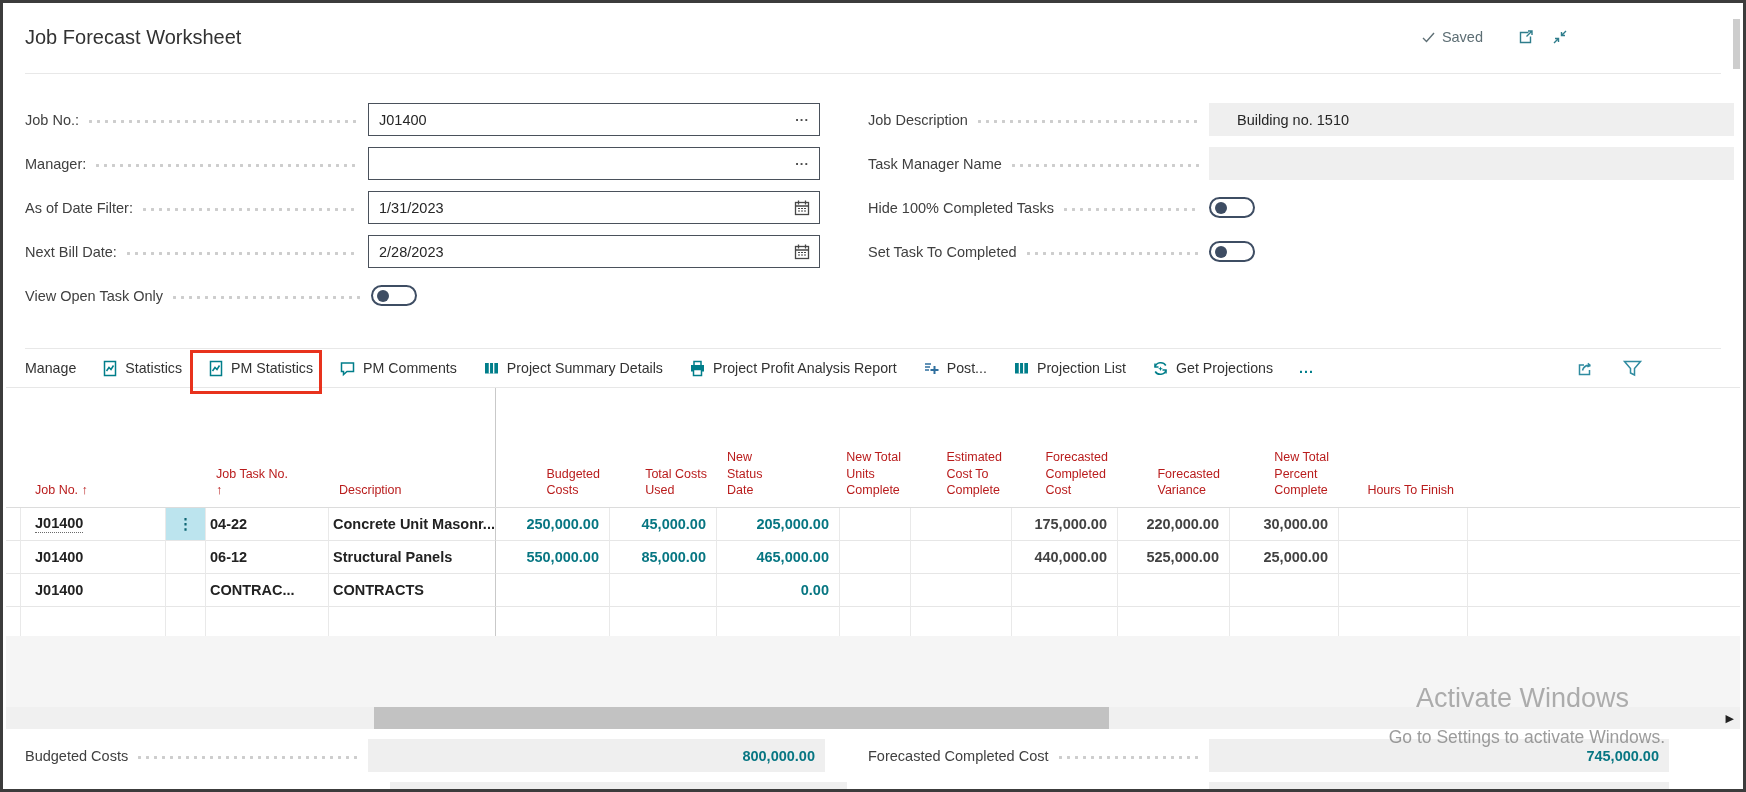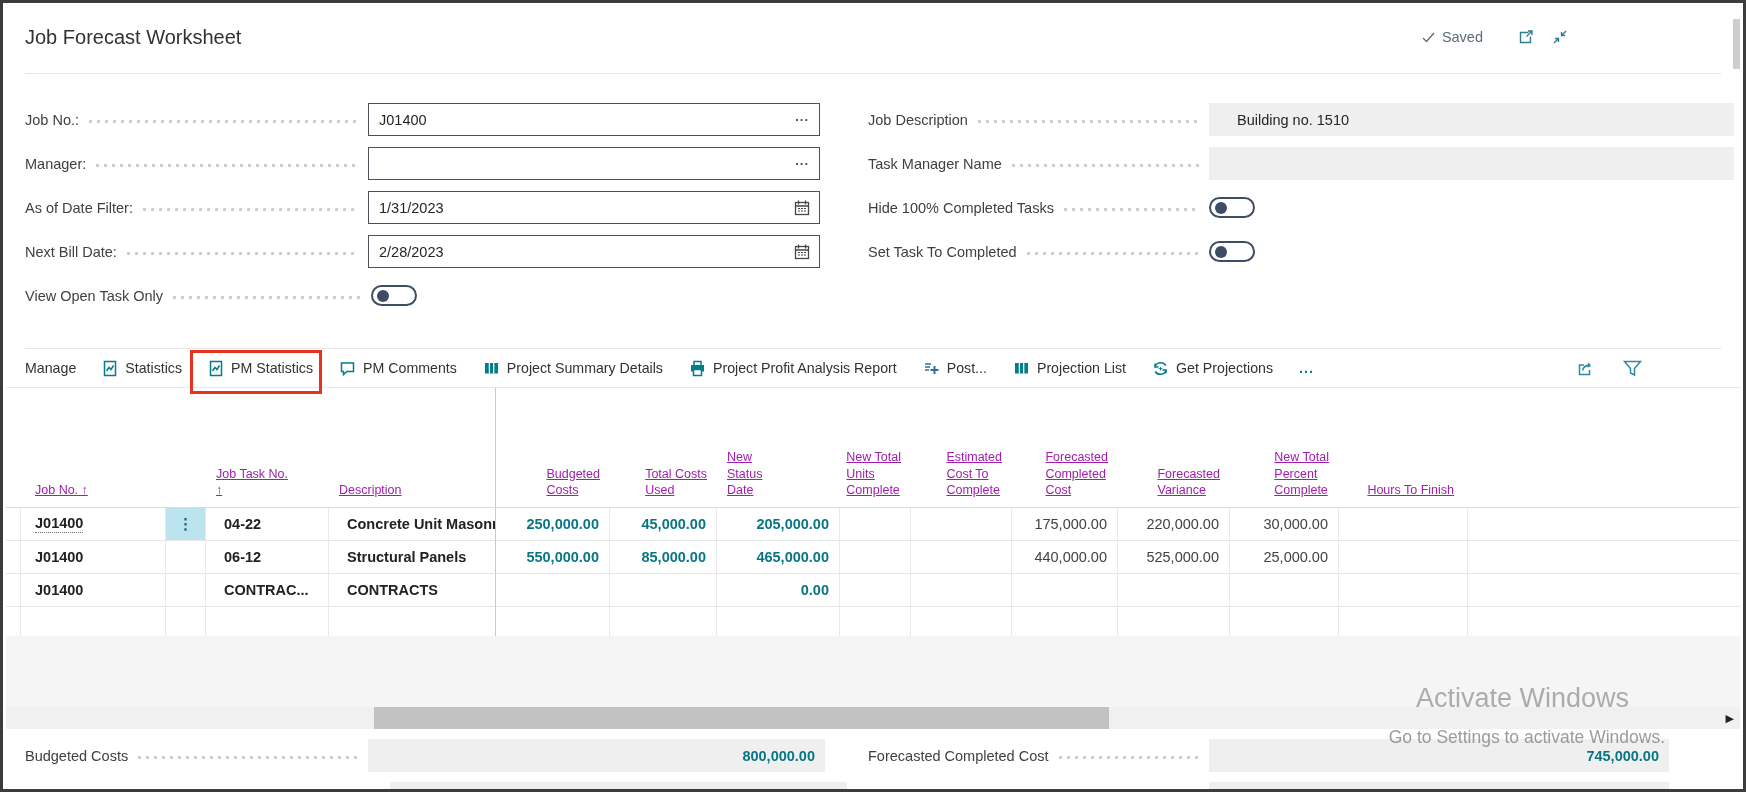--- a/index.html
+++ b/index.html
@@ -34,35 +34,35 @@
   .tb-item svg { flex:none; }
   .tb-item.highlight { position:relative; }
   .tb-item.highlight::after { content:""; position:absolute; left:-18px; right:-9px; top:-10px; bottom:-17px; border:3px solid #e8321d; pointer-events:none; z-index:6; }
   .tb-right { position:absolute; top:346px; right:100px; height:38px; display:flex; align-items:center; gap:26px; }
   .icon-btn { cursor:pointer; display:flex; align-items:center; }
 
   
   .grid-wrap { position:absolute; top:384px; left:3px; right:3px; border-top:1px solid #e7e7e7; }
   .ghead, .grow { display:grid; grid-template-columns:15px 145px 40px 123px 167px 114px 107px 123px 71px 101px 106px 112px 109px 129px minmax(0,1fr); }
   .ghead { height:120px; border-bottom:1px solid #dcdcdc; }
-  .hcell { display:flex; align-items:flex-end; padding-bottom:9px; font-size:12.5px; color:#a21caf; line-height:1.3; white-space:pre-line; cursor:pointer;text-decoration:underline; }
+  .hcell { display:flex; align-items:flex-end; padding-bottom:9px; font-size:12.5px; color:#b91c1c; line-height:1.3; white-space:pre-line; cursor:pointer; }
   .grow { height:33px; }
   .grow.empty { height:30px; }
   .cell { display:flex; align-items:center; font-size:14.5px; border-right:1px solid #e9e9e9; border-bottom:1px solid #e6e6e6; overflow:hidden; white-space:nowrap; }
   .cell.last { border-right:none; }
   .hcell.right, .cell.right { justify-content:flex-end; padding-right:10px; }
   .hcell.left { padding-left:10px; }
   .hcell.first-left { padding-left:14px; }
   .hcell.hours { padding-right:14px; }
   .hcell.nob { border:none; }
   .divider-col { border-right:1px solid #c9c9c9 !important; }
-  .cell.txt { font-weight:700; color:#222; padding-left:18px; }
+  .cell.txt { font-weight:700; color:#222; padding-left:4px; }
   .cell.jobno { padding-left:14px; }
   .v-teal { font-weight:700; color:#077682; }
-  .v-plain { font-weight:400; color:#424242; }
+  .v-plain { font-weight:700; color:#424242; }
   .focus-underline { border-bottom:1px dotted #6b6b6b; padding-bottom:1px; }
   .menu-active { background:#bce4ee; justify-content:center; color:#0f6674; font-size:15px; font-weight:700; cursor:pointer; }
 
   
   .filler { position:absolute; top:633px; left:3px; right:3px; height:71px; background:#f5f5f5; }
   .hscroll { position:absolute; top:704px; left:3px; right:3px; height:22px; background:#f0f0f0; }
   .hscroll-thumb { position:absolute; left:368px; top:0; width:735px; height:22px; background:#c2c2c2; cursor:grab; }
   .scroll-arrow { position:absolute; right:6px; top:50%; transform:translateY(-50%); font-size:11px; color:#222; cursor:pointer; }
   .vscroll-thumb { position:absolute; right:3px; top:16px; width:7px; height:50px; background:#cdcdcd; cursor:grab; }
 

